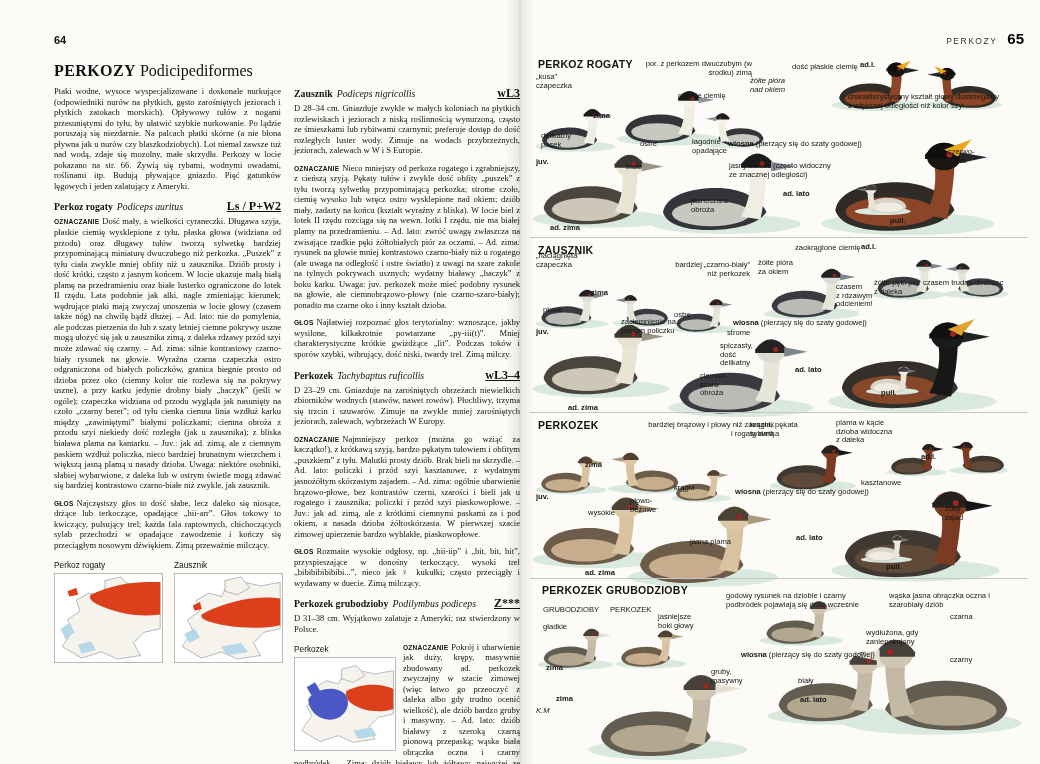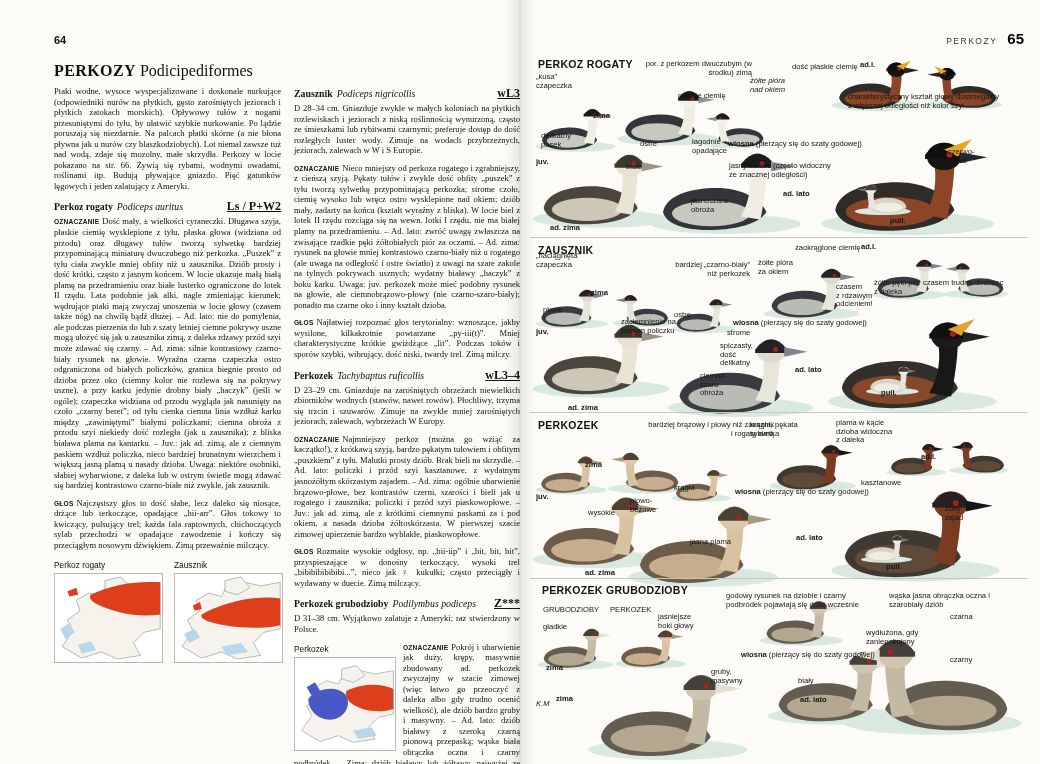--- a/index.html
+++ b/index.html
@@ -388,18 +388,18 @@
           <span class="lbl" style="left: 211px; top: 72px;"><b>wiosna</b> (pierzący się do szaty godowej)</span>
           <span class="lbl" style="left: 181px; top: 89px;">gruby,
 masywny</span>
           <span class="lbl" style="left: 268px; top: 98px;">biały</span>
           <span class="lbl lb" style="left: 270px; top: 117px;">ad. lato</span>
           <span class="lbl" style="left: 359px; top: 13px; width: 122px;">wąska jasna obrączka oczna i szarobiały dziób</span>
           <span class="lbl" style="left: 336px; top: 50px;">wydłużona, gdy
 zaniepokojony</span>
           <span class="lbl" style="left: 420px; top: 34px;">czarna</span>
           <span class="lbl" style="left: 420px; top: 77px;">czarny</span>
-          <span class="lbl li" style="left: 6px; top: 121px;">K.M</span>
+          <span class="lbl li" style="left: 6px; top: 128px;">K.M</span>
         </div>
     </section>
   </div>
   <div class="gutter"></div>
 </div>
 
 </body></html>

